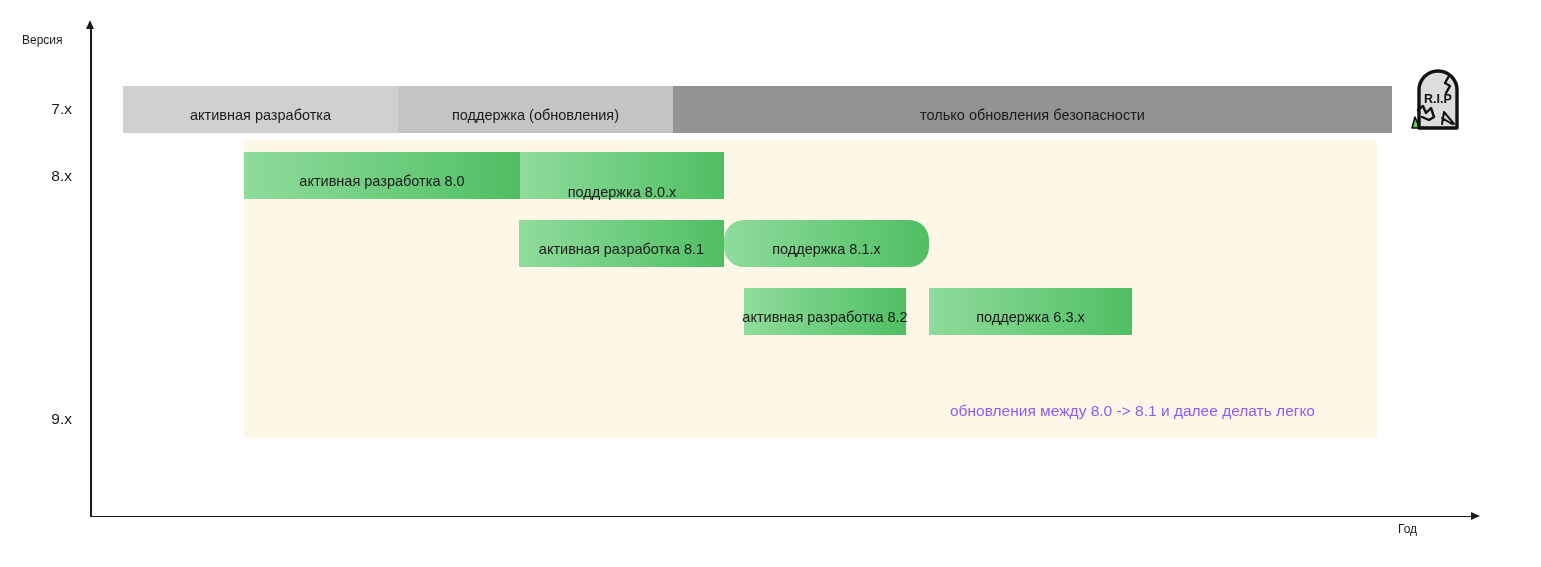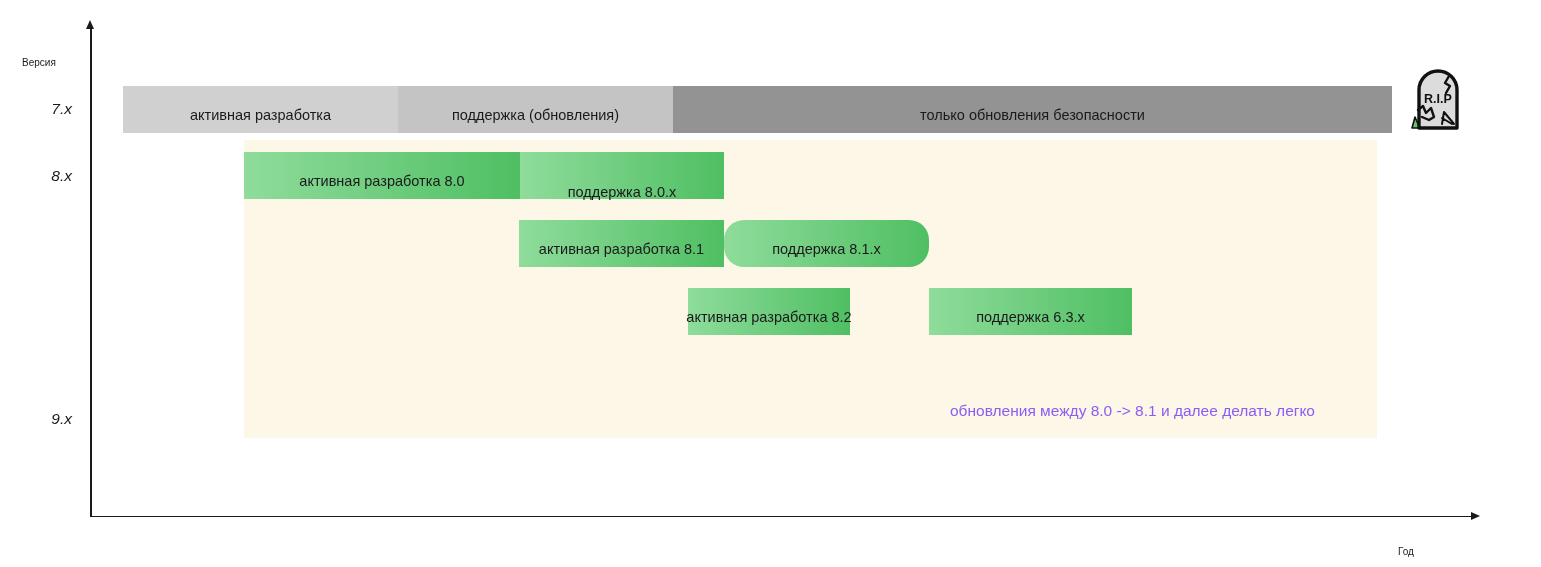--- a/index.html
+++ b/index.html
@@ -52,36 +52,34 @@
   #x-axis-arrow {
     left: 1471px;
     top: 511.5px;
     border-top: 4.8px solid transparent;
     border-bottom: 4.8px solid transparent;
     border-left: 9px solid #1a1a1a;
   }
 
   .axis-title {
     position: absolute;
-    font-size: 10px;
+    font-size: 12px;
     color: #1a1a1a;
     white-space: nowrap;
-    margin-top: 24px;
   }
   #y-axis-title { left: 22px; top: 33px; }
   #x-axis-title { left: 1398px; top: 522px; }
 
   .tick-label {
     position: absolute;
     font-size: 15.5px;
     color: #1a1a1a;
     width: 58px;
     text-align: right;
     white-space: nowrap;
-    font-style: italic;
   }
   #tick-7x { left: 14px; top: 100px; }
   #tick-8x { left: 14px; top: 167px; }
   #tick-9x { left: 14px; top: 410px; }
 
   
   #cream-panel {
     position: absolute;
     left: 244px;
     top: 140px;
@@ -116,21 +114,21 @@
 
   
   .row-80 { top: 152px; height: 47px; }
   .row-81 { top: 220px; height: 47px; }
   .row-82 { top: 288px; height: 47px; }
 
   #bar-80-active  { left: 244px; width: 276px; }
   #bar-80-support { left: 520px; width: 204px; }
   #bar-81-active  { left: 519px; width: 205px; }
   #bar-81-support { left: 724px; width: 205px; border-radius: 20px; }
-  #bar-82-active  { left: 688px; width: 162px; }
+  #bar-82-active  { left: 744px; width: 162px; }
   #bar-82-support { left: 929px; width: 203px; }
 
   
   #cream-note {
     position: absolute;
     left: 900px;
     top: 402px;
     width: 465px;
     text-align: center;
     font-size: 15.5px;

